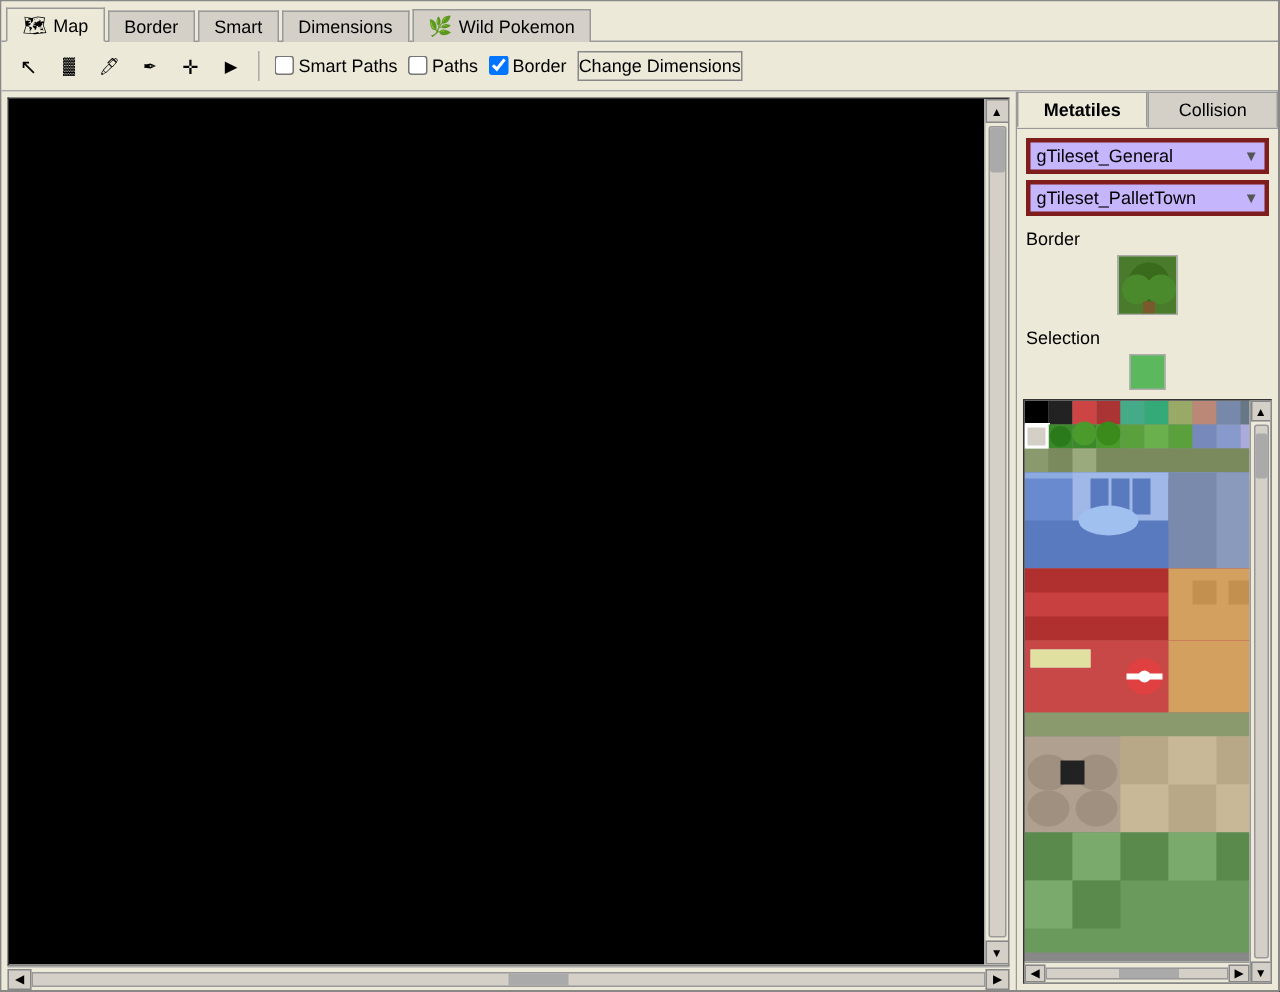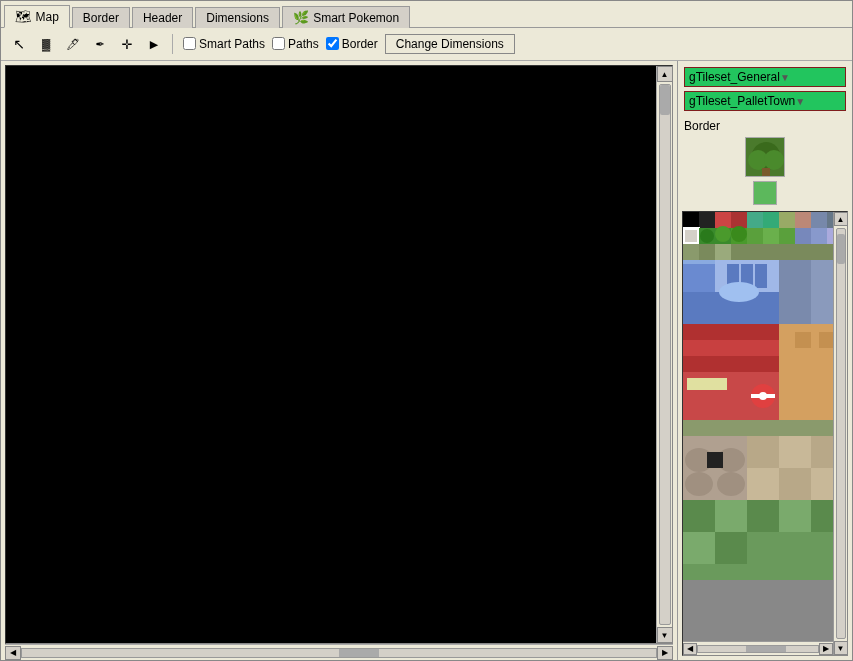--- a/index.html
+++ b/index.html
@@ -86,21 +86,21 @@
       gap: 3px;
       margin-left: 4px;
       font-size: 12px;
     }
 
     .toolbar-check input[type=checkbox] {
       cursor: pointer;
     }
 
     .toolbar-btn {
-      padding: 2px 10px;
+      padding: 2px 0;
       background: #ece9d8;
       border: 1px solid #888;
       cursor: pointer;
       font-size: 12px;
       margin-left: 4px;
     }
 
     
     .main-content {
       display: flex;
@@ -152,26 +152,26 @@
       padding: 6px;
       display: flex;
       flex-direction: column;
       gap: 4px;
     }
 
     .dropdown {
       display: flex;
       align-items: center;
       width: 100%;
-      background: #22c55e;
-      border: 1px solid #7f1d1d;
+      background: #c4b5fd;
+      border: 3px solid #7f1d1d;
       padding: 2px 4px;
       font-size: 12px;
       cursor: pointer;
-      justify-content: flex-start;
+      justify-content: space-between;
     }
 
     .dropdown-arrow {
       font-size: 10px;
       color: #555;
     }
 
     .panel-label {
       font-size: 12px;
       margin-top: 4px;
@@ -251,28 +251,28 @@
 
   <div class="tab-bar">
     <div class="tab active">
       <span style="font-size:13px;">🗺</span>
       <span>Map</span>
     </div>
     <div class="tab">
       <span>Border</span>
     </div>
     <div class="tab">
-      <span>Header</span>
+      <span>Smart</span>
     </div>
     <div class="tab">
       <span>Dimensions</span>
     </div>
     <div class="tab">
       <span style="font-size:13px;">🌿</span>
-      <span>Smart Pokemon</span>
+      <span>Wild Pokemon</span>
     </div>
   </div>
 
   <div class="toolbar">
     <button class="tool-btn" title="Pointer">
       <span>↖</span>
     </button>
     <button class="tool-btn" title="Fill" style="font-size:11px;">
       <span>▓</span>
     </button>
@@ -324,20 +324,28 @@
         <div class="bottom-scroll-btn">◀</div>
         <div class="bottom-track">
           <div class="bottom-thumb"></div>
         </div>
         <div class="bottom-scroll-btn">▶</div>
       </div>
     </div>
 
     <div class="right-panel">
 
+      <div class="panel-tabs">
+        <div class="panel-tab active">
+          <span>Metatiles</span>
+        </div>
+        <div class="panel-tab">
+          <span>Collision</span>
+        </div>
+      </div>
 
       <div class="panel-content">
 
         <div class="dropdown">
           <span>gTileset_General</span>
           <span class="dropdown-arrow">▼</span>
         </div>
 
         <div class="dropdown">
           <span>gTileset_PalletTown</span>
@@ -351,20 +359,21 @@
             <svg width="40" height="40" xmlns="http://www.w3.org/2000/svg">
               <rect width="40" height="40" fill="#4a7a2c"></rect>
               <circle cx="20" cy="18" r="14" fill="#3a6a1c"></circle>
               <circle cx="12" cy="22" r="10" fill="#4a8a2c"></circle>
               <circle cx="28" cy="22" r="10" fill="#4a8a2c"></circle>
               <rect x="16" y="30" width="8" height="8" fill="#7a5a2c"></rect>
             </svg>
           </div>
         </div>
 
+        <span class="panel-label">Selection</span>
         <div style="display:flex; justify-content:center;">
           <div style="width:24px; height:24px; border:1px solid #aaa; background:#5cb85c;"></div>
         </div>
       </div>
 
       <div class="tileset-area" style="position:relative;">
 
         <div style="position:absolute; left:0; top:0; right:14px; bottom:0; overflow:hidden; background:#888;">
           <svg width="160" height="600" xmlns="http://www.w3.org/2000/svg">
 

